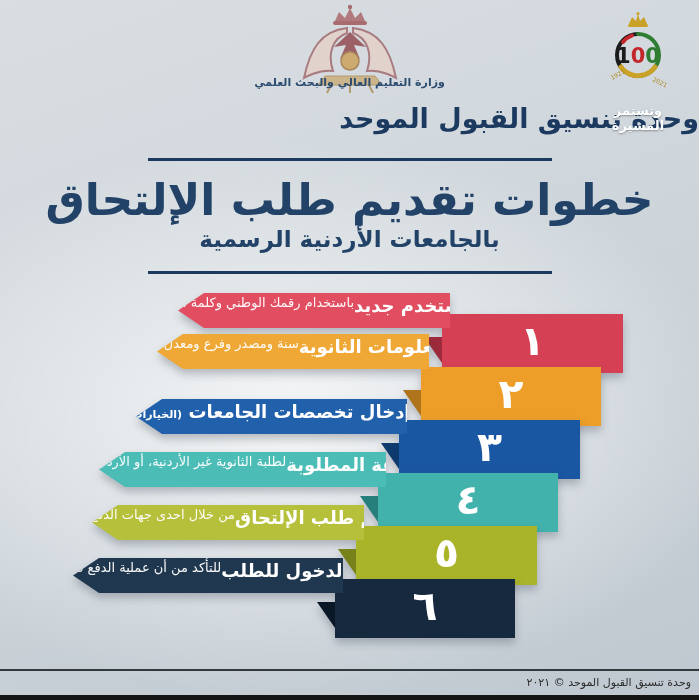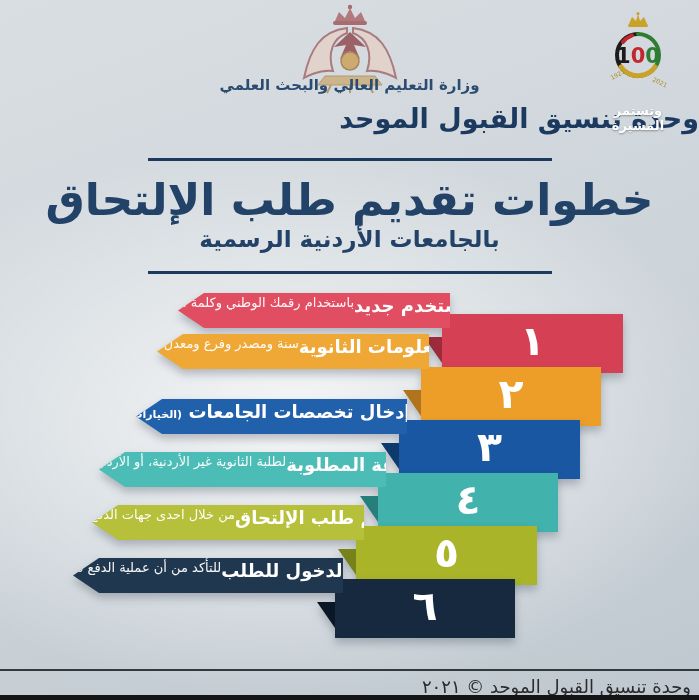--- a/index.html
+++ b/index.html
@@ -7,21 +7,21 @@
   .stage{
     position:relative; width:699px; height:700px; overflow:hidden;
     background:
       radial-gradient(90% 55% at 42% 60%, rgba(255,255,255,.8), rgba(255,255,255,0) 72%),
       linear-gradient(160deg,#d9dee2 0%, #cfd6db 45%, #bfc8d0 100%);
   }
   
   .coat{ position:absolute; left:50%; top:4px; transform:translateX(-50%); }
   .calligraphy{
     position:absolute; top:76px; left:0; right:0; text-align:center;
-    font-size:15px; font-weight:bold; letter-spacing:-0.5px; color:#2c4b71;
+    font-size:11px; font-weight:bold; letter-spacing:-0.5px; color:#2c4b71;
   }
   .unit-name{
     position:absolute; top:103px; left:0; right:0; 
     font-size:27px; font-weight:bold; color:#1c3a60;
   }
   .centennial{ position:absolute; left:592px; top:12px; width:92px; text-align:center; }
   .centennial .slogan{
     margin-top:11px; font-size:13px; font-weight:bold; color:#ffffff;
     text-shadow:0 1px 2px rgba(40,50,60,.45);
   }
@@ -60,21 +60,21 @@
   .s-title{ color:#fff; font-size:18px; font-weight:bold; line-height:1.25; white-space:nowrap; }
   .s-note{ font-size:11px; font-weight:bold; }
   .s-sub{ color:rgba(255,255,255,.96); font-size:13px; line-height:1.3; white-space:nowrap; }
   
   .footer-rule{ position:absolute; top:669px; left:0; width:699px; height:2px; background:#333a3e; }
   .footer-url{
     position:absolute; top:673px; left:10px; font-size:17px; color:#1a1a1a;
     letter-spacing:.4px;
   }
   .footer-copy{
-    position:absolute; top:676px; right:8px; font-size:18px; color:#2b2b2b;
+    position:absolute; top:676px; right:8px; font-size:11px; color:#2b2b2b;
   }
   .bottom-bar{ position:absolute; top:695px; left:0; width:699px; height:5px; background:#151515; }
 </style>
 </head>
 <body>
 
 <div class="stage">
 
   <div class="coat">
     <svg width="150" height="92" viewBox="0 0 150 92">

